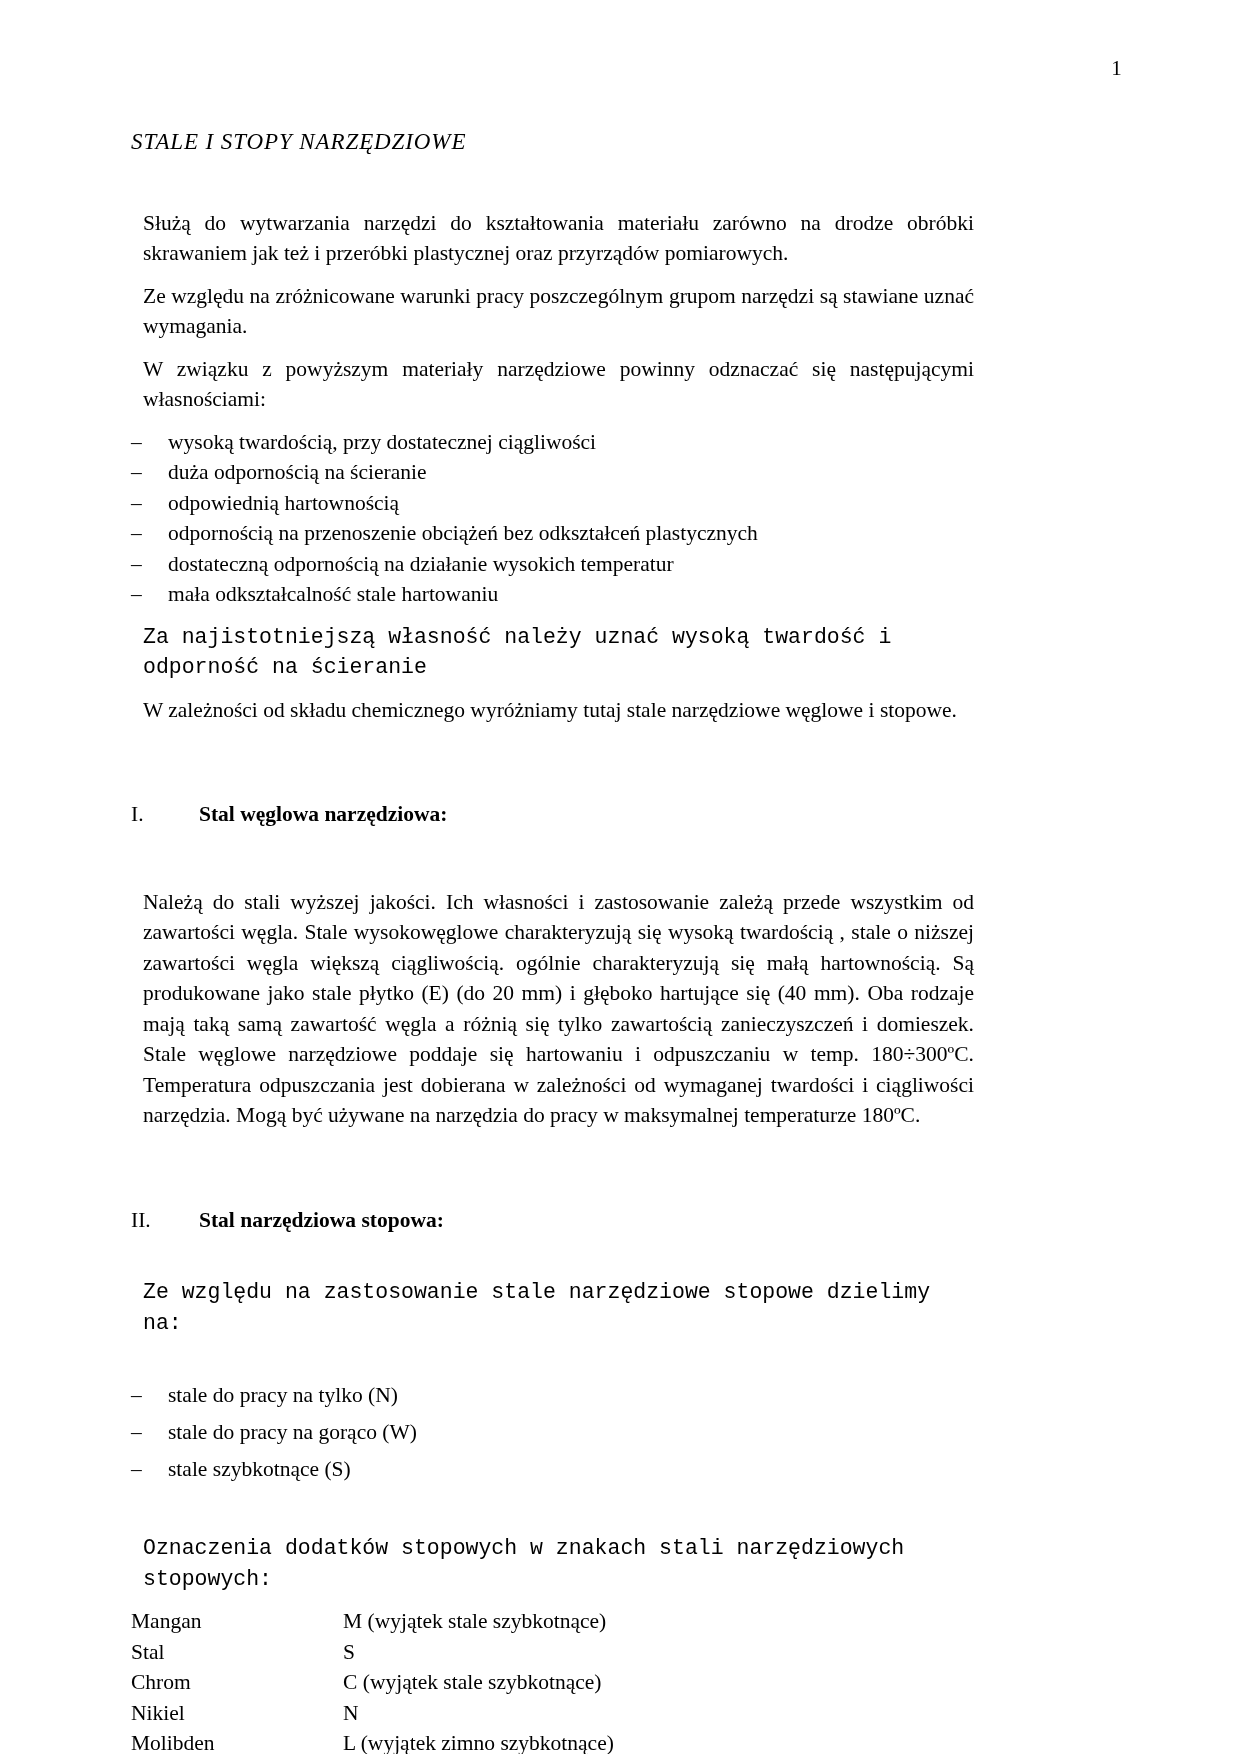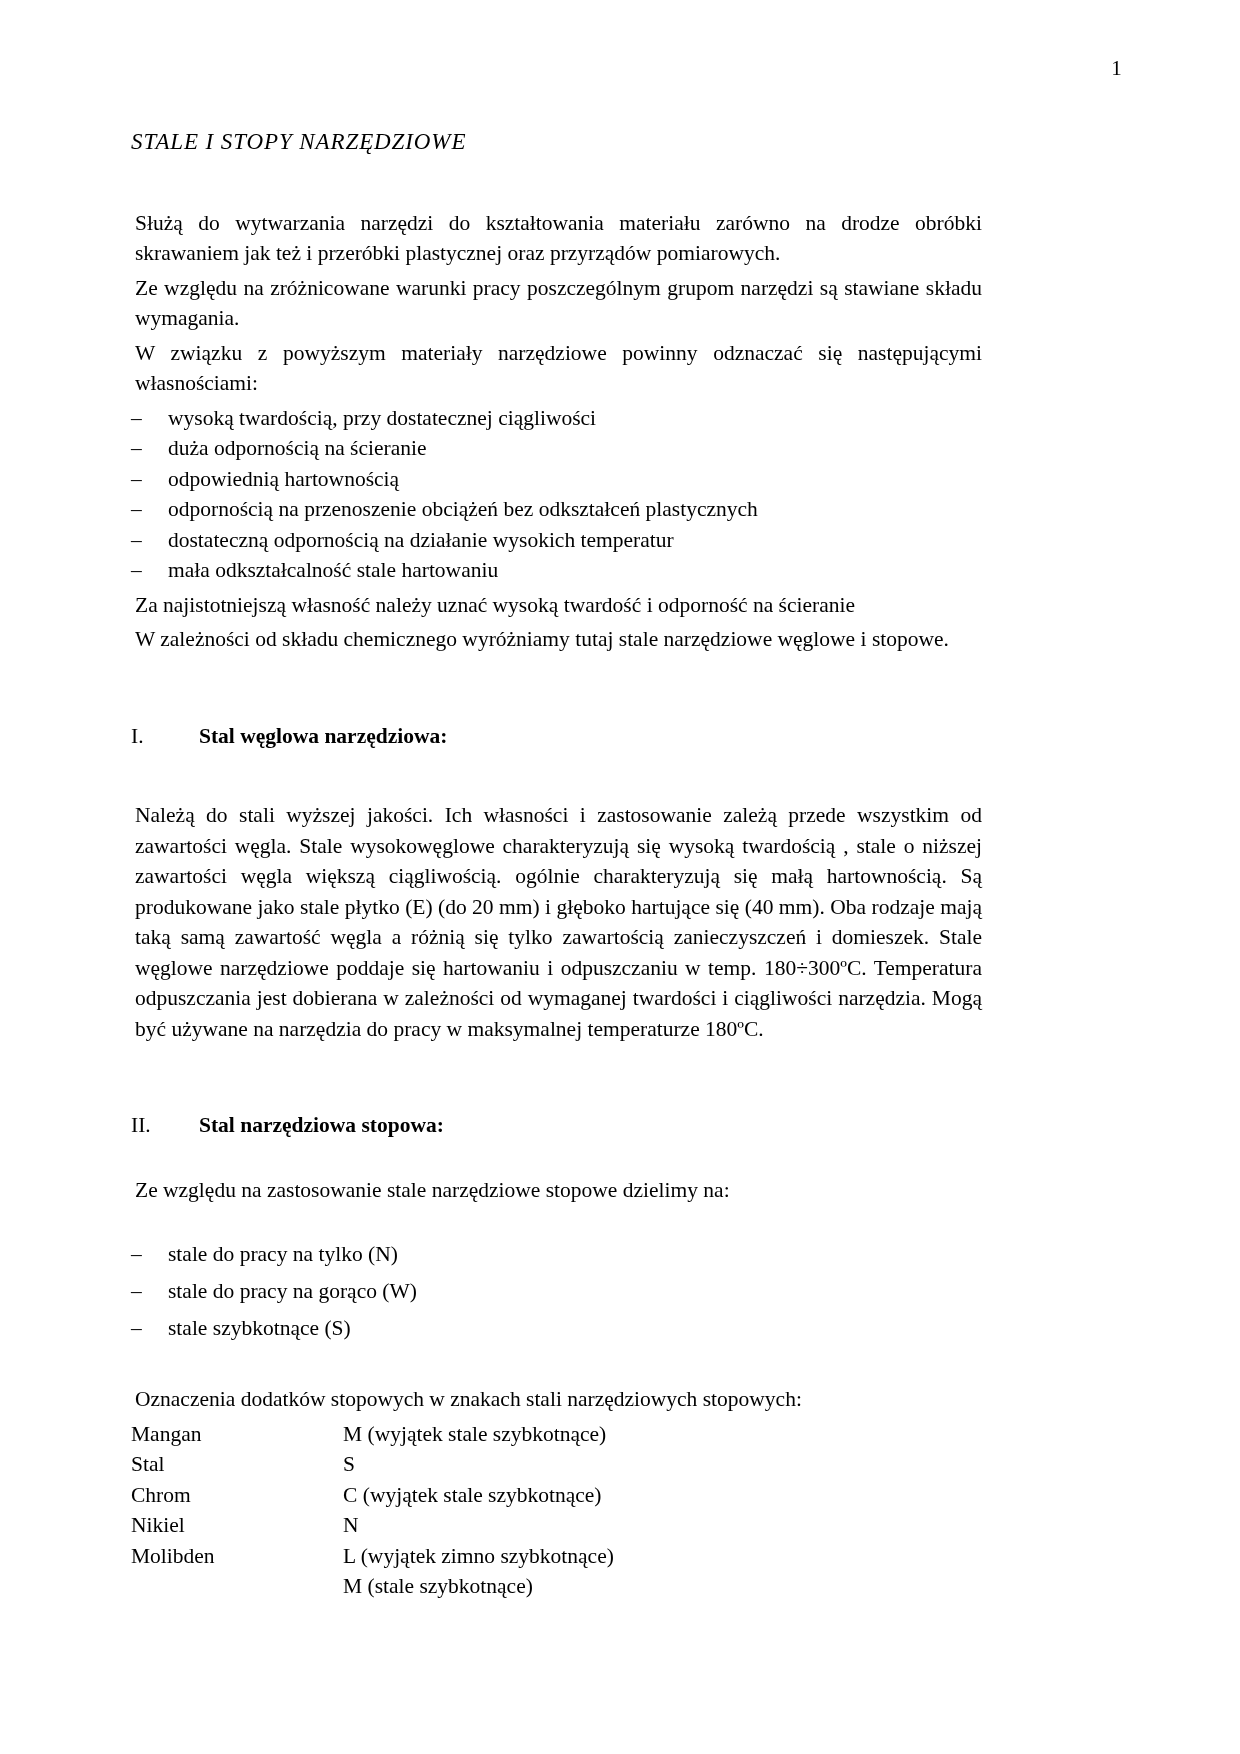--- a/index.html
+++ b/index.html
@@ -40,27 +40,28 @@
     font-size: 23px;
     letter-spacing: 0.9px;
     margin: 0 0 52px 0;
     font-weight: normal;
     line-height: 1.2;
     font-style: italic;
   }
   p.body {
     font-size: 21.5px;
     line-height: 30.5px;
-    margin: 4px;
+    margin: 12px;
     text-align: justify;
     text-justify: inter-word;
     hyphens: none;
   }
   p.body.nojust {
     text-align: left;
+    font-family: Liberation Mono, monospace;
   }
   .bullets {
     list-style: none;
     margin: 0;
     padding: 0;
   }
   .bullets li {
     font-size: 21.5px;
     line-height: 30.5px;
     margin: 0;
@@ -113,21 +114,21 @@
 
 <div class="page">
 
   <div class="page-number">1</div>
 
   <div class="content">
 
     <h1 class="doc-title">STALE I STOPY NARZĘDZIOWE</h1>
 
     <p class="body">Służą do wytwarzania  narzędzi do kształtowania materiału zarówno na drodze obróbki skrawaniem jak też i przeróbki plastycznej oraz przyrządów pomiarowych.</p>
-    <p class="body">Ze względu na zróżnicowane warunki pracy poszczególnym grupom narzędzi są stawiane składu wymagania.</p>
+    <p class="body">Ze względu na zróżnicowane warunki pracy poszczególnym grupom narzędzi są stawiane uznać wymagania.</p>
     <p class="body">W związku z powyższym materiały narzędziowe powinny odznaczać się następującymi własnościami:</p>
 
     <ul class="bullets">
       <li><span class="dash">–</span><span>wysoką twardością, przy dostatecznej ciągliwości</span></li>
       <li><span class="dash">–</span><span>duża odpornością na ścieranie</span></li>
       <li><span class="dash">–</span><span>odpowiednią hartownością</span></li>
       <li><span class="dash">–</span><span>odpornością na przenoszenie obciążeń bez odkształceń plastycznych</span></li>
       <li><span class="dash">–</span><span>dostateczną odpornością na działanie wysokich temperatur</span></li>
       <li><span class="dash">–</span><span>mała odkształcalność stale hartowaniu</span></li>
     </ul>

